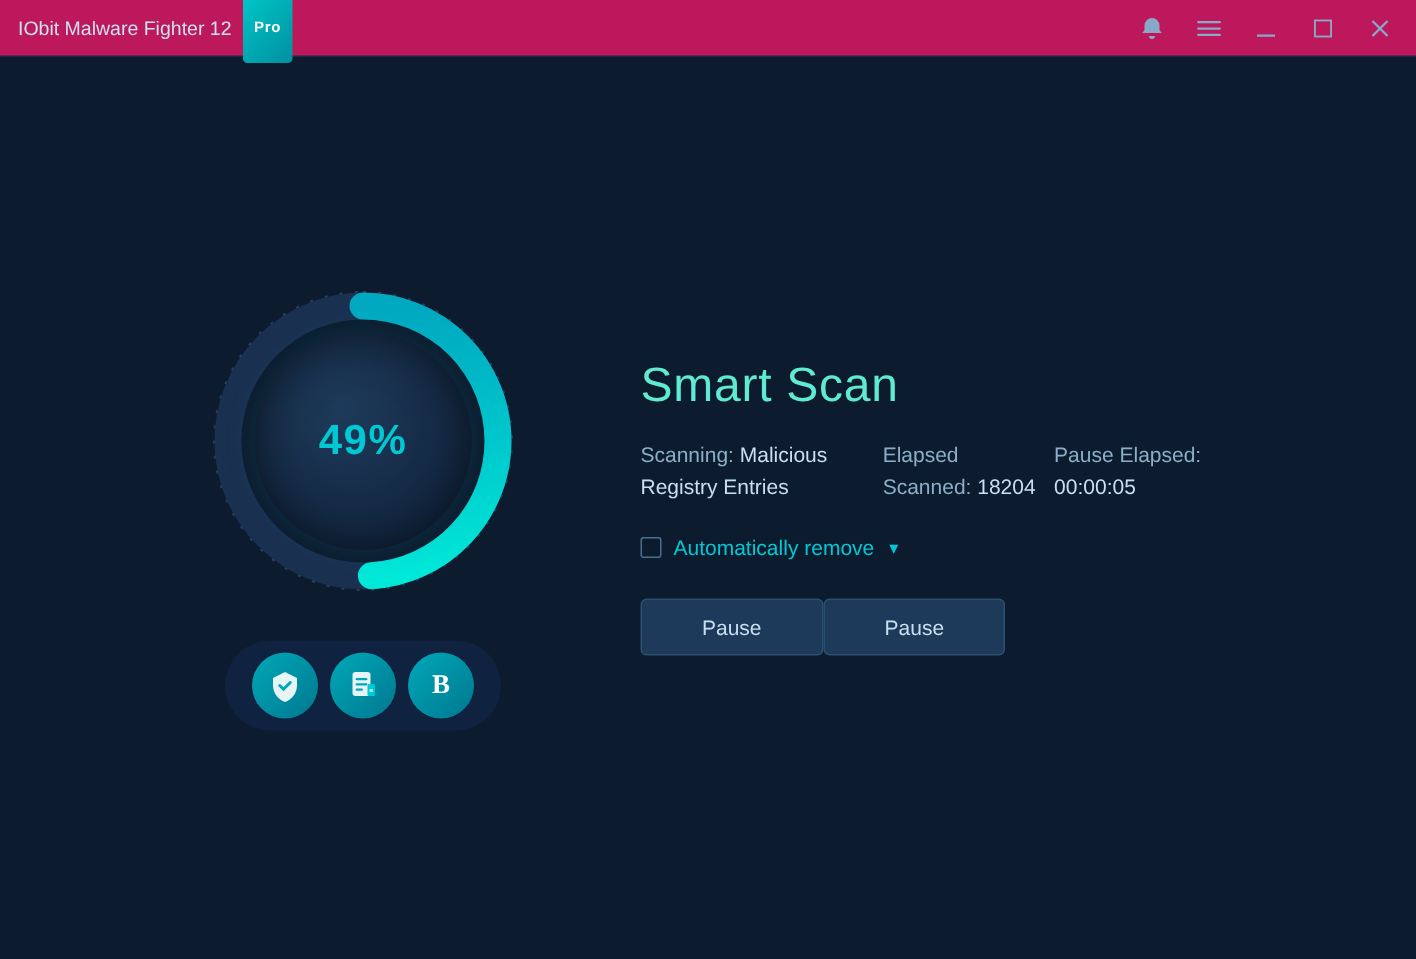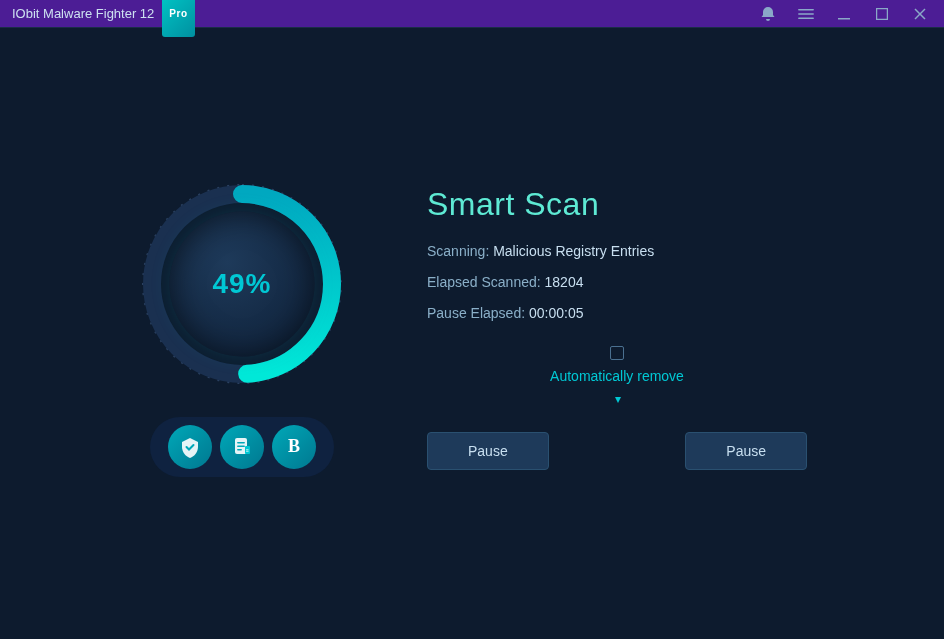--- a/index.html
+++ b/index.html
@@ -12,22 +12,22 @@
       color: #cce0f0;
       overflow: hidden;
       user-select: none;
     }
 
     
     .title-bar {
       display: flex;
       align-items: center;
       justify-content: space-between;
-      background: #4c1d95;
-      height: 28px;
+      background: #be185d;
+      height: 38px;
       padding: 0 12px;
       border-bottom: 1px solid #1a2d45;
     }
     .title-bar-left {
       display: flex;
       align-items: center;
       gap: 8px;
     }
     .title-text {
       font-size: 13px;
@@ -165,42 +165,41 @@
 
     .scan-title {
       font-size: 32px;
       font-weight: 300;
       color: #5eead4;
       letter-spacing: 0.5px;
     }
 
     .scan-info {
       display: flex;
-      flex-direction: column;
+      flex-direction: row;
       gap: 10px;
     }
     .scan-info-row {
       font-size: 14px;
       color: #a0c0d8;
       line-height: 1.5;
     }
     .scan-info-row span.label {
       color: #8aafc8;
     }
     .scan-info-row span.value {
       color: #c8dff0;
     }
 
     
     .auto-remove-row {
       display: flex;
       align-items: center;
       gap: 8px;
       margin-top: 4px;
-      flex-direction: column;
     }
     .checkbox-custom {
       width: 14px;
       height: 14px;
       border: 1.5px solid #4a7090;
       background: transparent;
       border-radius: 2px;
       cursor: pointer;
       flex-shrink: 0;
     }
@@ -212,21 +211,20 @@
     .chevron-down {
       font-size: 12px;
       color: #00c8d4;
       margin-left: 2px;
     }
 
     
     .btn-row {
       display: flex;
       margin-top: 8px;
-      justify-content: space-between;
     }
     .btn-pause {
       padding: 10px 40px;
       background: #1e3a5a;
       border: 1px solid #2a5070;
       color: #c8dff0;
       font-size: 14px;
       border-radius: 4px;
       cursor: pointer;
       transition: background 0.2s;

